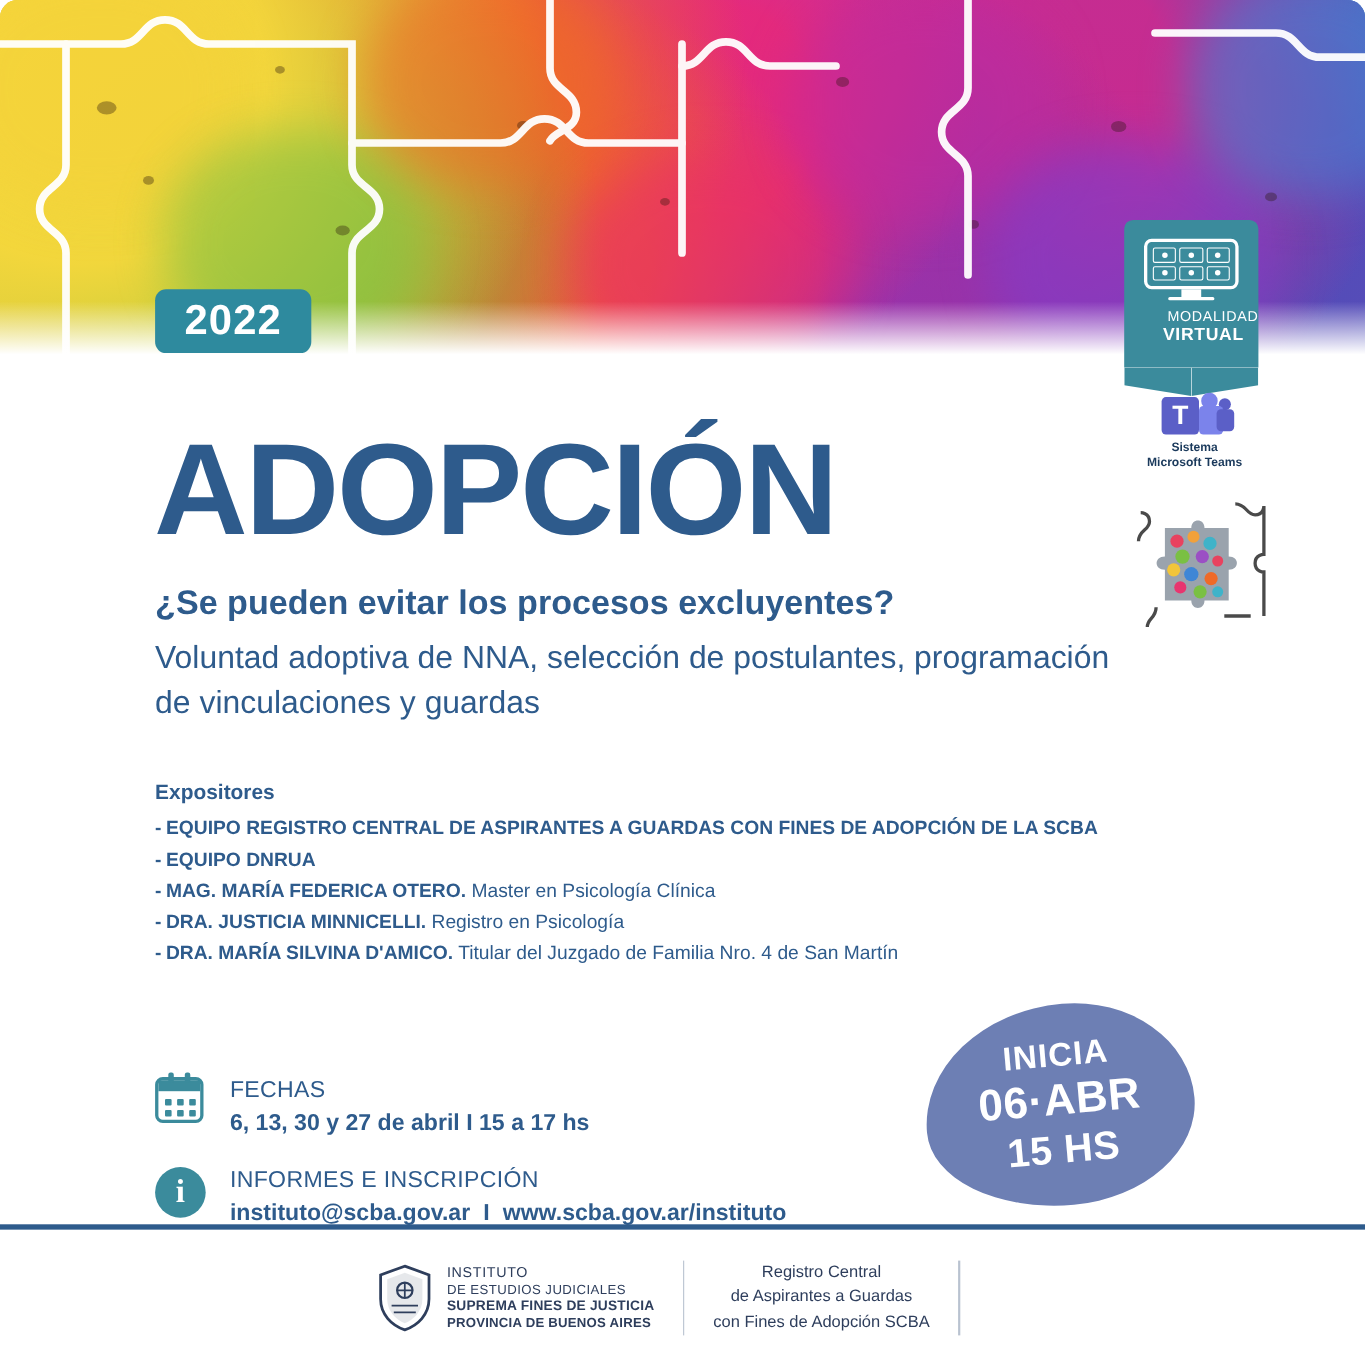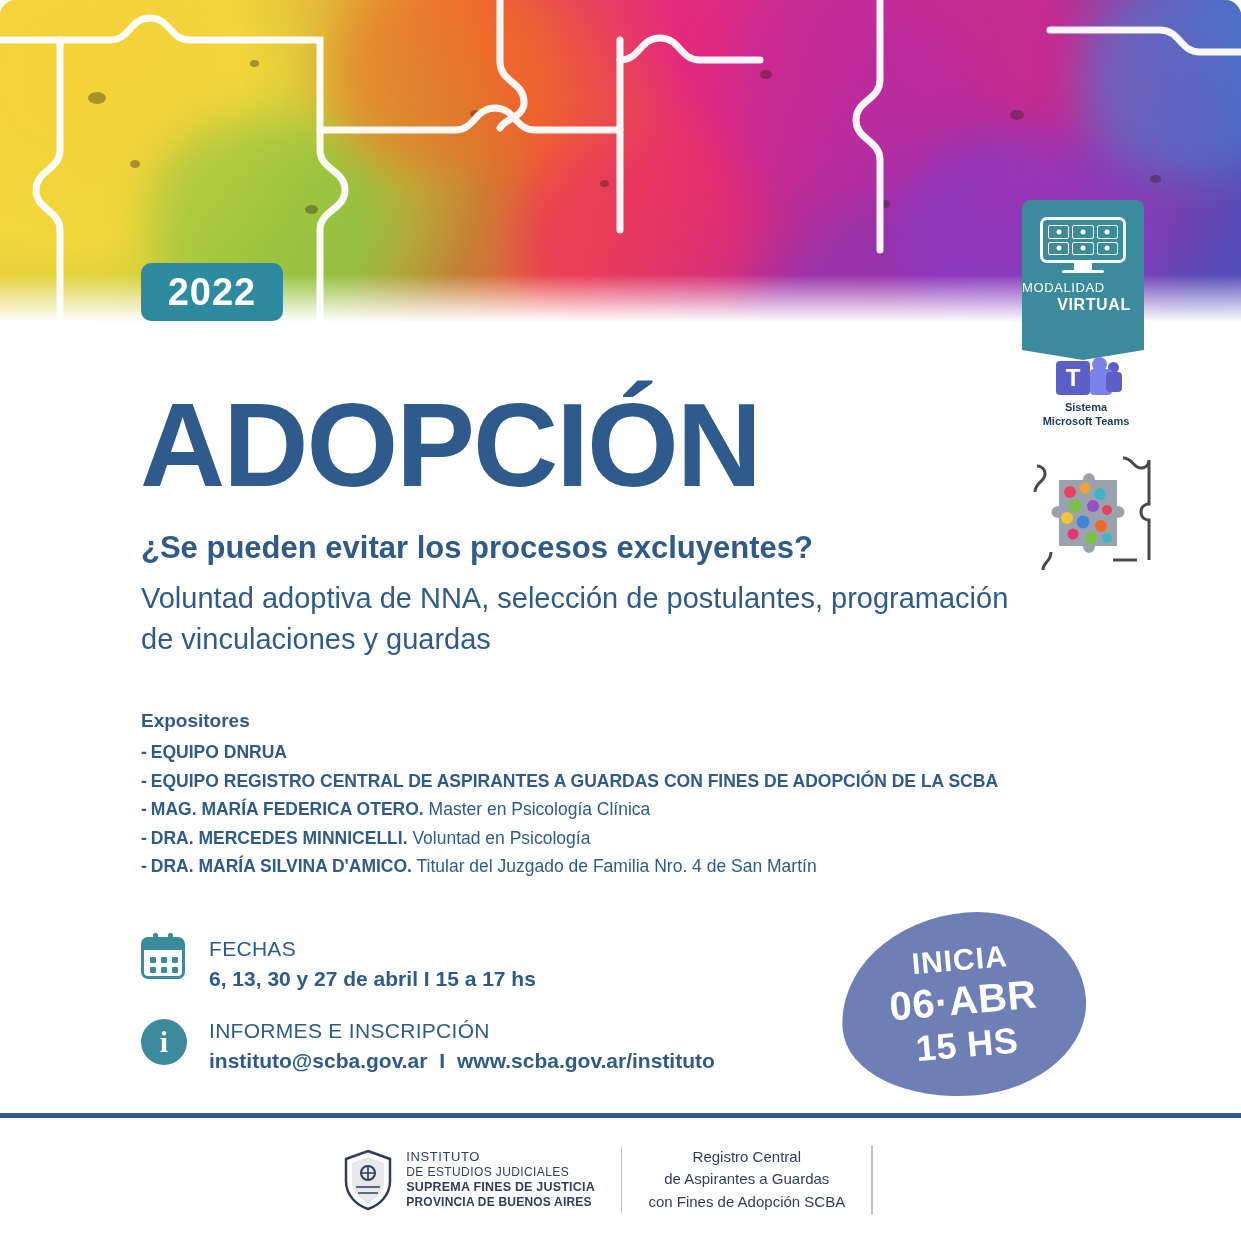--- a/index.html
+++ b/index.html
@@ -134,21 +134,21 @@
     position: absolute;
     left: 40px; top: 70px;
     width: 42px; height: 3px;
     background: #ffffff;
     border-radius: 2px;
   }
   .ribbon-txt1 {
     position: absolute;
     left: 0; top: 80px;
     width: 122px;
-    text-align: left;
+    text-align: right;
     color: #ffffff;
     font-size: 13px;
     letter-spacing: 0.6px;
   }
   .ribbon-txt2 {
     position: absolute;
     left: 0; top: 96px;
     width: 144px;
     text-align: center;
     color: #ffffff;
@@ -248,21 +248,21 @@
     font-size: 19px; font-weight: bold; color: #2e5b8c; margin-bottom: 6px;
   }
   .speaker-row {
     font-size: 17.5px; color: #2e5b8c; line-height: 1.63; white-space: nowrap;
   }
   .speaker-row .dash { font-weight: bold; margin-right: 4px; }
   .speaker-row b { font-weight: bold; }
   .speaker-row span.role { font-weight: normal; }
 
   
-  .info { position: absolute; left: 141px; top: 935px; }
+  .info { position: absolute; left: 141px; top: 977px; }
   .info-row { position: relative; margin-bottom: 22px; padding-left: 68px; }
   .info-icon {
     position: absolute; left: 0; top: 2px;
     width: 46px; height: 46px;
   }
   .cal-icon {
     width: 44px; height: 42px;
     border: 3.5px solid #3b8b9c;
     border-radius: 7px;
     position: relative;
@@ -448,30 +448,30 @@
   </svg>
 
   <div class="title">ADOPCIÓN</div>
   <div class="subtitle1">¿Se pueden evitar los procesos excluyentes?</div>
   <div class="subtitle2">Voluntad adoptiva de NNA, selección de postulantes, programación de vinculaciones y guardas</div>
 
   <div class="speakers">
     <div class="speakers-head">Expositores</div>
 
     <div class="speaker-row">
+      <span class="dash">-</span><b>EQUIPO REGISTRO CENTRAL DE ASPIRANTES A GUARDAS CON FINES DE ADOPCIÓN DE LA SCBA</b><span class="role"></span>
+    </div>
+    <div class="speaker-row">
       <span class="dash">-</span><b>EQUIPO DNRUA</b><span class="role"></span>
-    </div>
-    <div class="speaker-row">
-      <span class="dash">-</span><b>EQUIPO REGISTRO CENTRAL DE ASPIRANTES A GUARDAS CON FINES DE ADOPCIÓN DE LA SCBA</b><span class="role"></span>
     </div>
     <div class="speaker-row">
       <span class="dash">-</span><b>MAG. MARÍA FEDERICA OTERO.</b><span class="role"> Master en Psicología Clínica</span>
     </div>
     <div class="speaker-row">
-      <span class="dash">-</span><b>DRA. MERCEDES MINNICELLI.</b><span class="role"> Voluntad en Psicología</span>
+      <span class="dash">-</span><b>DRA. JUSTICIA MINNICELLI.</b><span class="role"> Registro en Psicología</span>
     </div>
     <div class="speaker-row">
       <span class="dash">-</span><b>DRA. MARÍA SILVINA D'AMICO.</b><span class="role"> Titular del Juzgado de Familia Nro. 4 de San Martín</span>
     </div>
   </div>
 
   <div class="info">
 
     <div class="info-row">
       <div class="info-icon">

